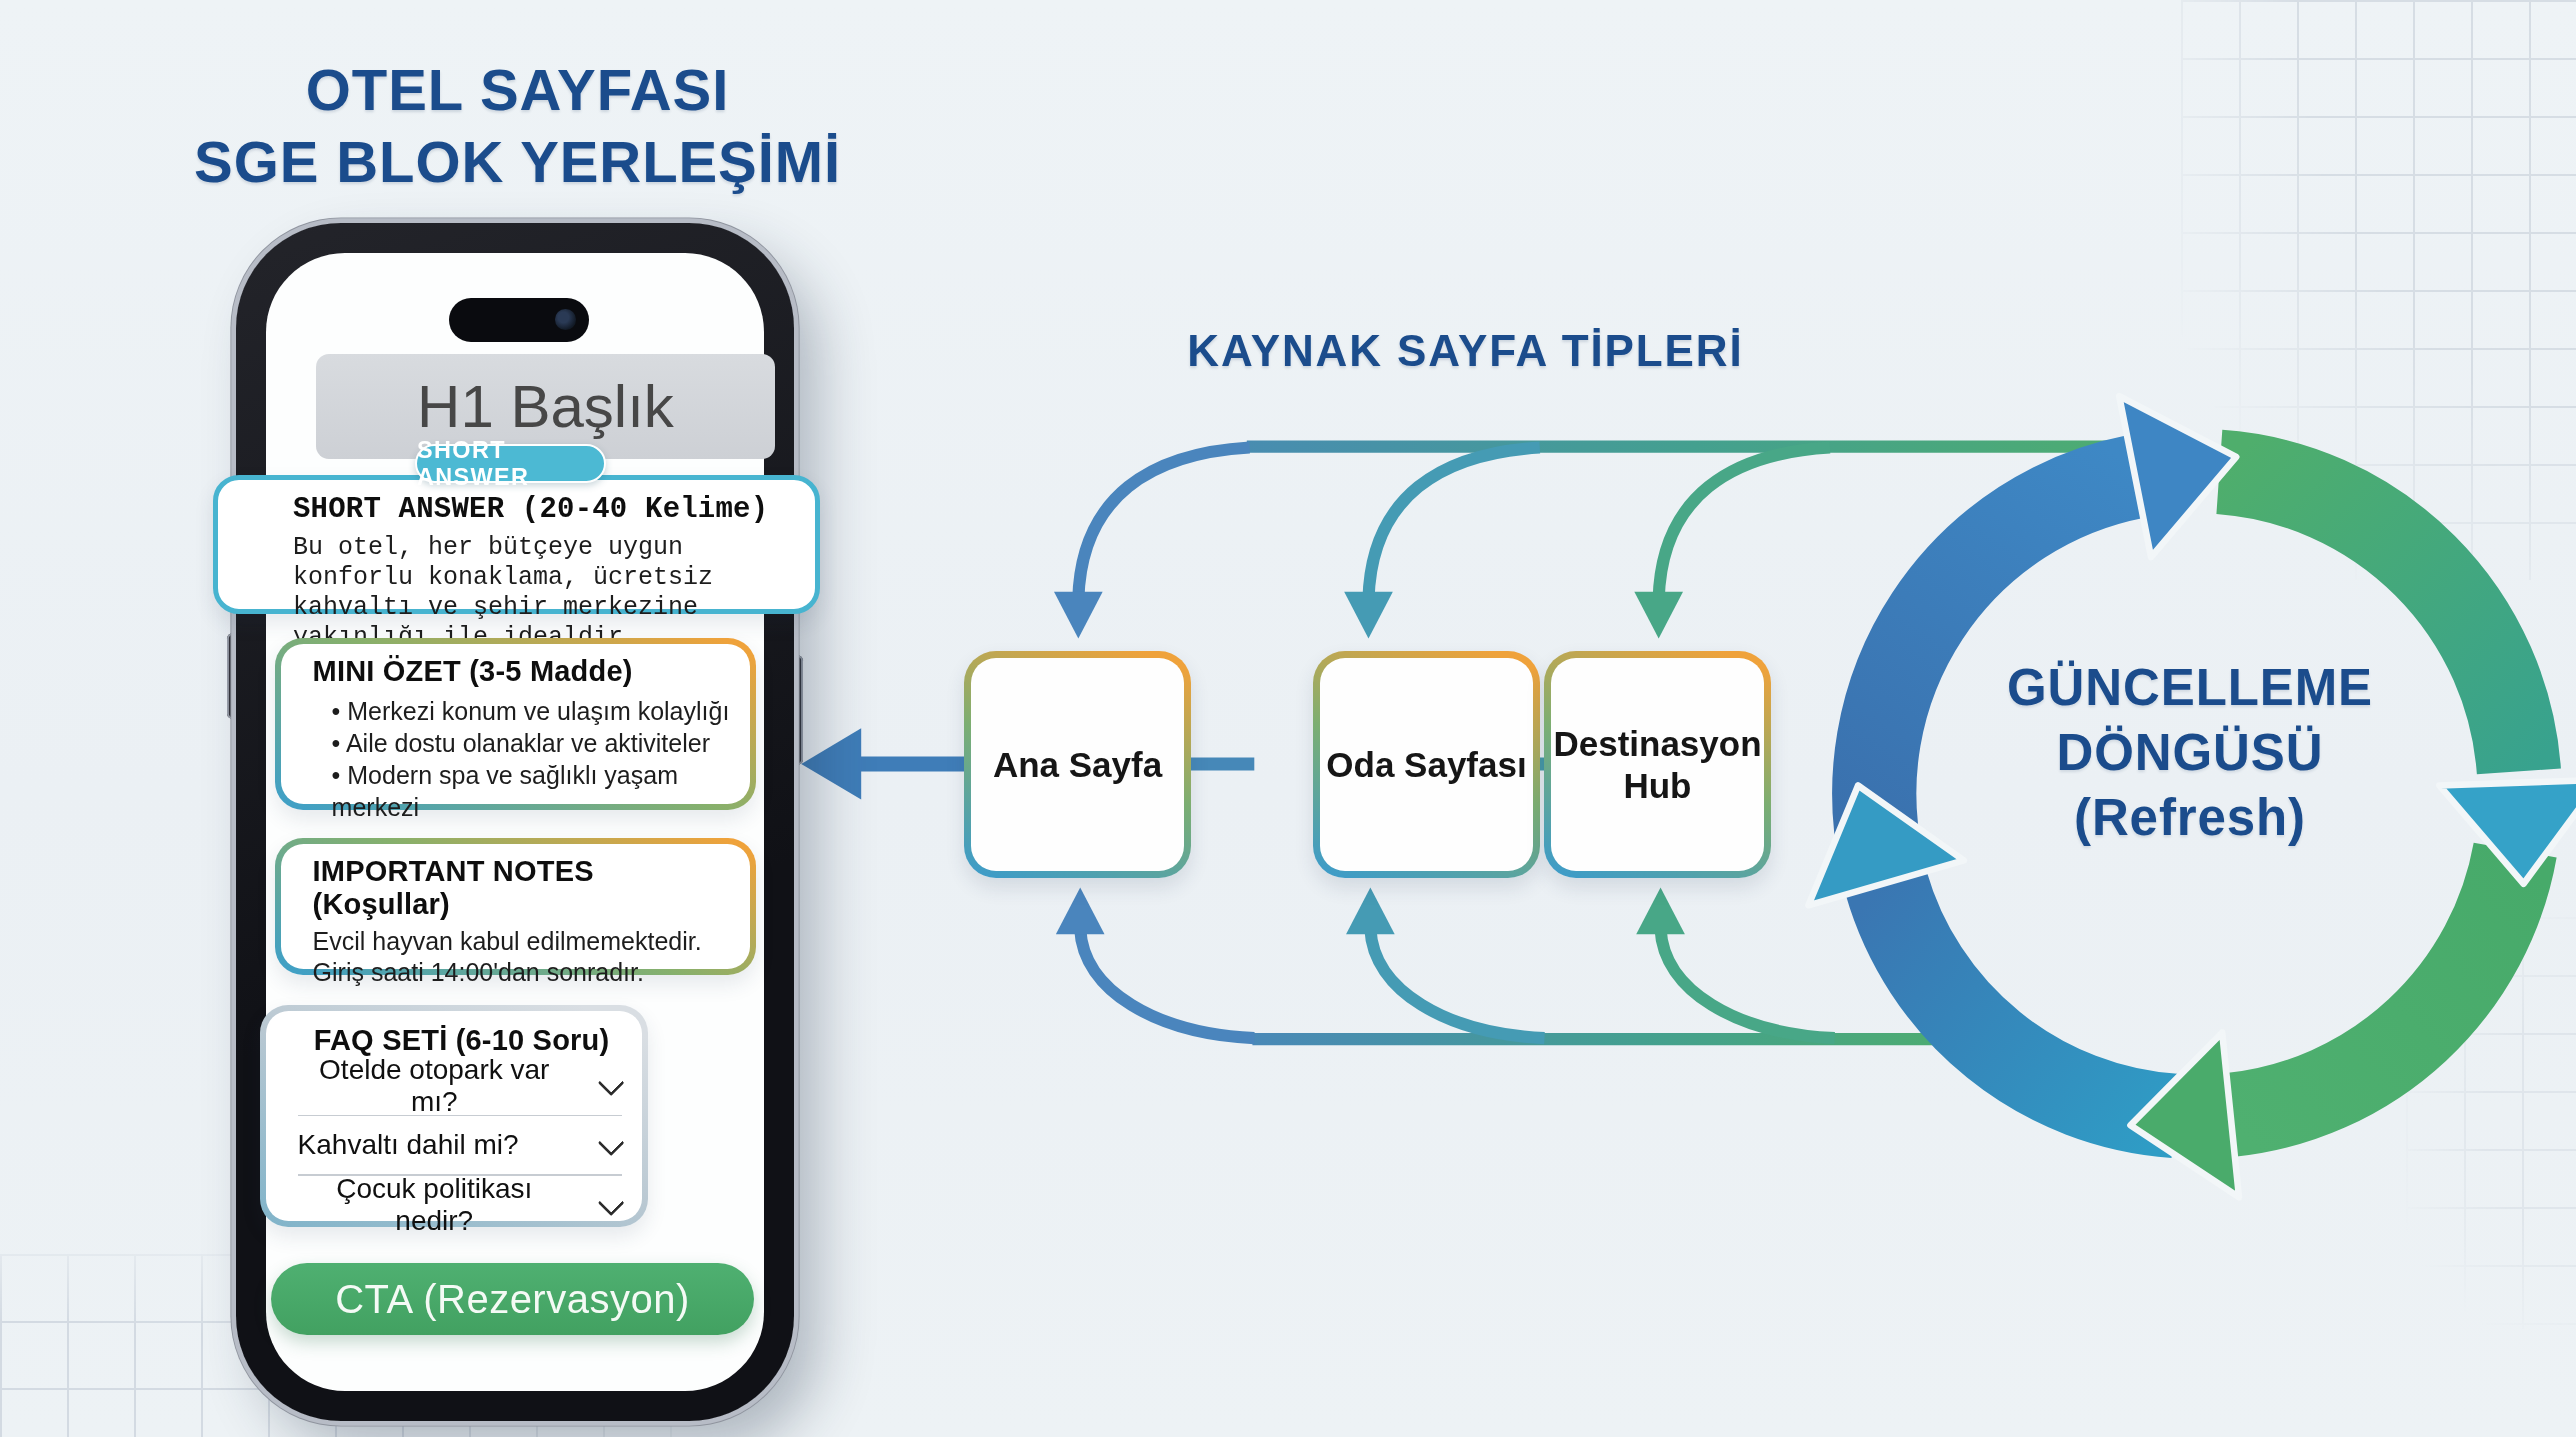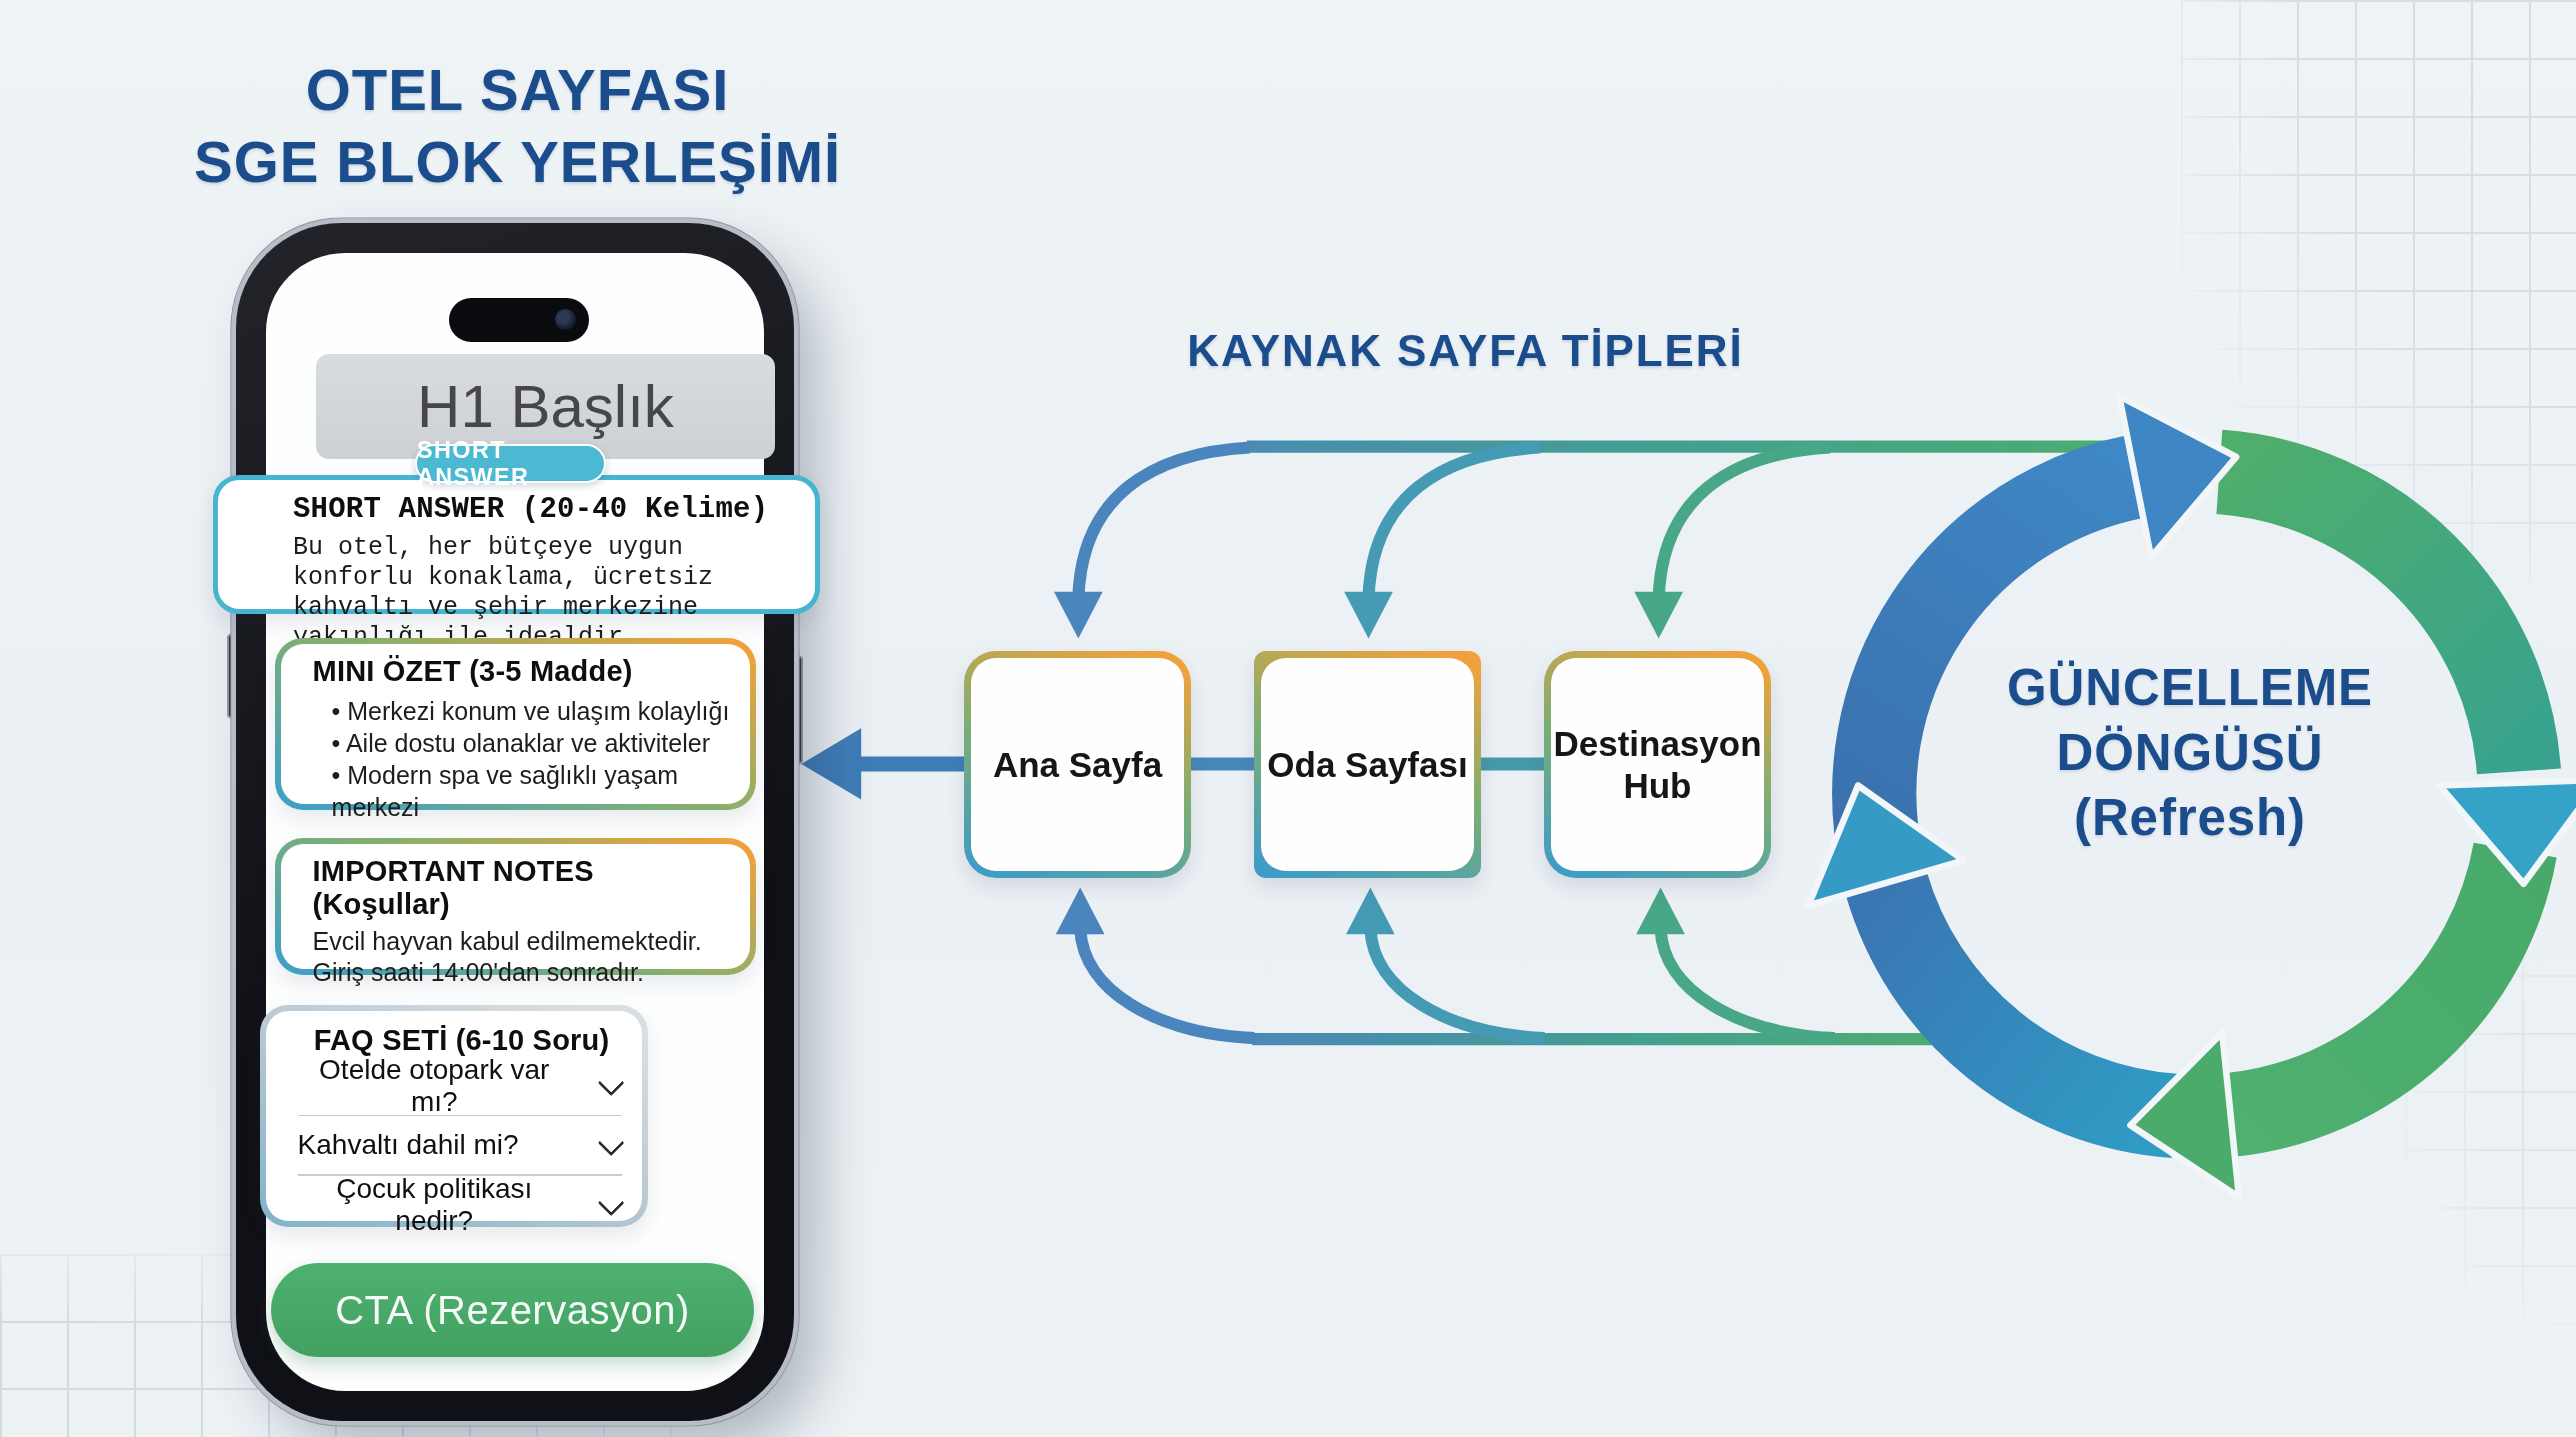--- a/index.html
+++ b/index.html
@@ -64,37 +64,37 @@
   .faq-card{left:260px;top:1005px;width:388px;height:222px;
              background:linear-gradient(205deg,#d9dee3 8%,#b9c8d2 50%,#7fb3c9 100%);text-align:center;}
   .card-h{font-size:29px;font-weight:bold;color:#0e0e0e;letter-spacing:0.2px;}
   .card-p{font-size:25px;color:#1d1d1d;line-height:32px;margin-top:6.6px;}
   .bullets div{font-size:25px;color:#1d1d1d;line-height:32px;margin-left:19px;}
   .faq-row{display:flex;align-items:center;justify-content:space-between;height:58px;padding-right:7.5px;gap:28px;}
   .faq-q{font-size:28px;color:#101010;}
   .chev{width:19px;height:19px;border-right:3.7px solid #2c2c2c;border-bottom:3.7px solid #2c2c2c;
         transform:rotate(45deg) translateY(-3.7px);border-radius:1.9px;flex:0 0 auto;}
   .divider{height:1.9px;background:#c7ccd2;margin-right:3.7px;}
-  .cta{position:absolute;left:271px;top:1263px;width:483px;height:94px;border-radius:47px;
+  .cta{position:absolute;left:271px;top:1263px;width:483px;height:72px;border-radius:47px;
        background:linear-gradient(180deg,#4fb071,#42a161);display:flex;align-items:center;justify-content:center;
        color:#f4faf5;font-size:40px;letter-spacing:0.5px;box-shadow:0 7.5px 17px rgba(40,110,70,.25);}
 
   
   .cycle-text{position:absolute;left:1900px;top:655px;width:580px;text-align:center;
               color:#1b4c8c;font-weight:bold;font-size:51px;line-height:65px;letter-spacing:0.9px;
               text-shadow:0 1.9px 2.8px rgba(20,50,90,.12);}
 
   
   .node{position:absolute;top:651px;width:227px;height:227px;border-radius:32px;padding:6.6px;
         background:linear-gradient(200deg,#efa23b 6%,#7cae72 50%,#3f9cc6 96%);
         box-shadow:0 9.4px 19px rgba(40,60,90,.12);}
   .node .inner{width:100%;height:100%;border-radius:25px;background:#fefefe;
         display:flex;align-items:center;justify-content:center;text-align:center;
         font-size:35px;line-height:42px;font-weight:bold;color:#161616;padding:3.7px;}
-  .node1{left:964px;} .node2{left:1254px;border-radius:12px;} .node3{left:1544px;}
+  .node1{left:964px;} .node2{left:1313px;} .node3{left:1544px;}
 
   svg.layer{position:absolute;left:0;top:0;pointer-events:none;}
 </style>
 </head>
 <body>
 
 <div class="stage">
 
   <div class="grid grid-tr"></div>
   <div class="grid grid-bl"></div>

